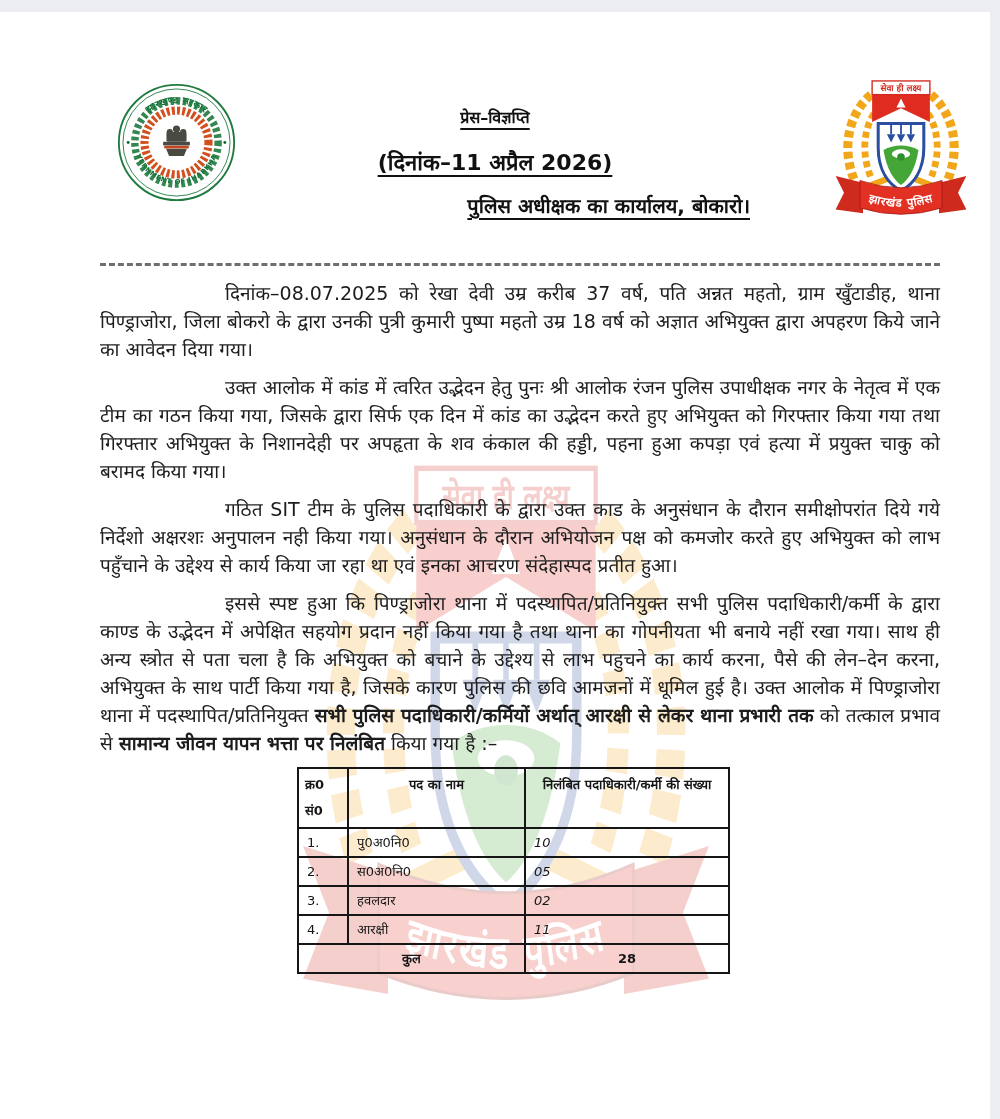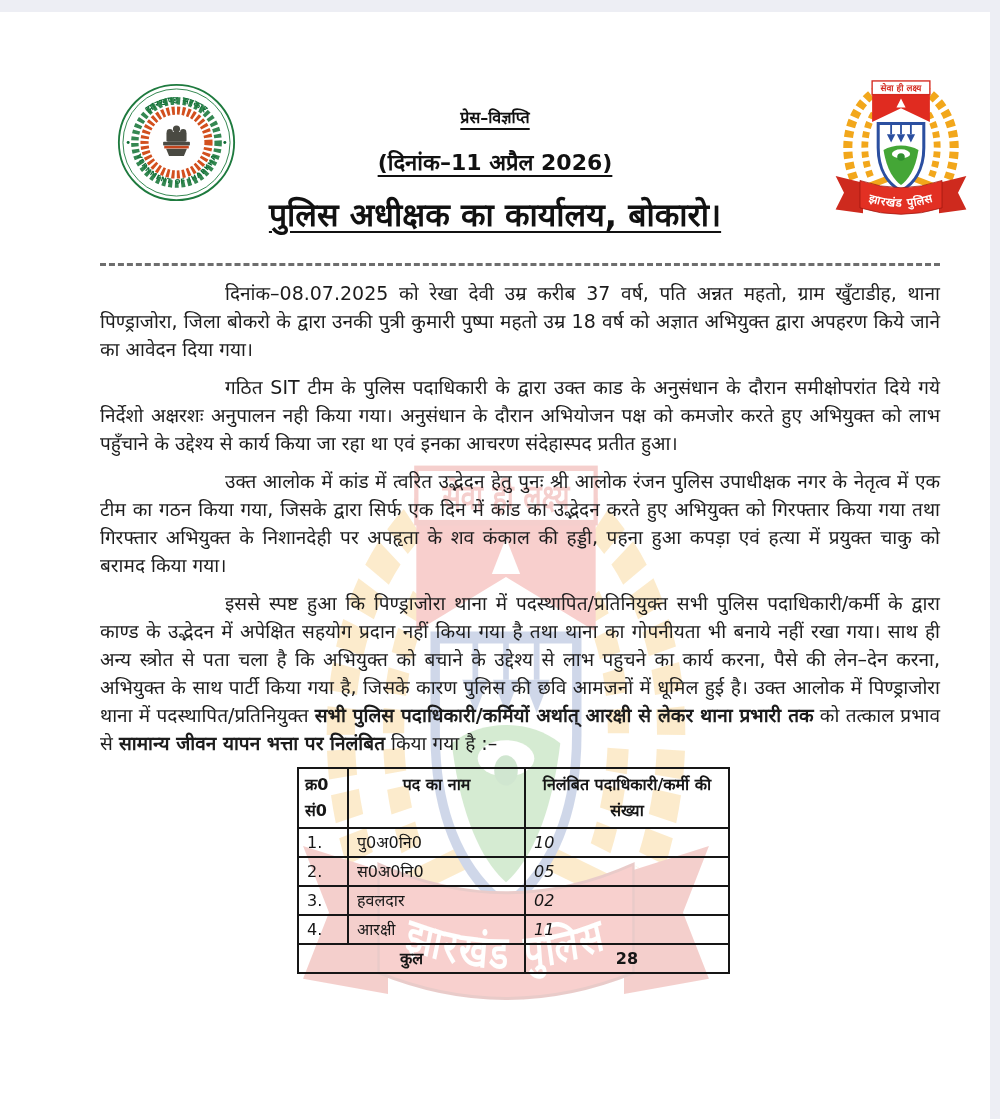--- a/index.html
+++ b/index.html
@@ -27,36 +27,36 @@
   .police-logo { position:absolute; left:825px; top:58px; width:152px; height:145px; }
   .titles { position:absolute; left:240px; right:240px; top:94px; text-align:center; color:#111; }
   .titles div {
     font-weight:bold;
     text-decoration:underline;
     text-decoration-thickness:2px;
     text-underline-offset:5px;
   }
   .t1 { font-size:16px; margin-bottom:18px; }
   .t2 { font-size:22px; margin-bottom:16px; }
-  .t3 { font-size:32px; }
+  .t3 { font-size:20px;text-align:right; }
   .content { position:relative; z-index:1; margin:0 50px 0 100px; color:#1c1c1c; }
   .dashed-separator { border-top:3px dashed #6e6e6e; height:0; margin-bottom:13px; }
   .content p {
     font-size:19px; line-height:28px;
     text-align:justify; text-indent:125px;
     margin-bottom:10px;
   }
   .suspension-table {
     border-collapse:collapse;
     margin-left:197px; margin-top:5px;
     background:transparent;
   }
   .suspension-table th, .suspension-table td {
     border:2px solid #161616;
-    font-size:16px; color:#161616;
+    font-size:13px; color:#161616;
     vertical-align:top;
   }
   .suspension-table th { font-weight:bold; line-height:26px; padding:3px 6px; text-align:center; }
   .suspension-table th.sno-h { text-align:left; }
   .suspension-table td { line-height:25px; padding:1px 8px; }
   .col-sno { width:50px; }
   .col-post { width:177px; }
   .col-count { width:204px; }
   .num { text-align:left;font-style:italic; }
   .total-row td { font-weight:bold; text-align:center; }
@@ -150,22 +150,22 @@
 
     <svg class="police-logo" viewBox="0 0 200 190">
       <use href="#policeLogoG"></use>
     </svg>
   </div>
 
   <div class="content">
     <div class="dashed-separator"></div>
 
     <p>दिनांक–08.07.2025 को रेखा देवी उम्र करीब 37 वर्ष, पति अन्नत महतो, ग्राम खुँटाडीह, थाना पिण्ड्राजोरा, जिला बोकरो के द्वारा उनकी पुत्री कुमारी पुष्पा महतो उम्र 18 वर्ष को अज्ञात अभियुक्त द्वारा अपहरण किये जाने का आवेदन दिया गया।</p>
+    <p>उक्त आलोक में कांड में त्वरित उद्भेदन हेतु पुनः श्री आलोक रंजन पुलिस उपाधीक्षक नगर के नेतृत्व में एक टीम का गठन किया गया, जिसके द्वारा सिर्फ एक दिन में कांड का उद्भेदन करते हुए अभियुक्त को गिरफ्तार किया गया तथा गिरफ्तार अभियुक्त के निशानदेही पर अपहृता के शव कंकाल की हड्डी, पहना हुआ कपड़ा एवं हत्या में प्रयुक्त चाकु को बरामद किया गया।</p>
     <p>गठित SIT टीम के पुलिस पदाधिकारी के द्वारा उक्त काड के अनुसंधान के दौरान समीक्षोपरांत दिये गये निर्देशो अक्षरशः अनुपालन नही किया गया। अनुसंधान के दौरान अभियोजन पक्ष को कमजोर करते हुए अभियुक्त को लाभ पहुँचाने के उद्देश्य से कार्य किया जा रहा था एवं इनका आचरण संदेहास्पद प्रतीत हुआ।</p>
-    <p>उक्त आलोक में कांड में त्वरित उद्भेदन हेतु पुनः श्री आलोक रंजन पुलिस उपाधीक्षक नगर के नेतृत्व में एक टीम का गठन किया गया, जिसके द्वारा सिर्फ एक दिन में कांड का उद्भेदन करते हुए अभियुक्त को गिरफ्तार किया गया तथा गिरफ्तार अभियुक्त के निशानदेही पर अपहृता के शव कंकाल की हड्डी, पहना हुआ कपड़ा एवं हत्या में प्रयुक्त चाकु को बरामद किया गया।</p>
     <p>
       <span>इससे स्पष्ट हुआ कि पिण्ड्राजोरा थाना में पदस्थापित/प्रतिनियुक्त सभी पुलिस पदाधिकारी/कर्मी के द्वारा काण्ड के उद्भेदन में अपेक्षित सहयोग प्रदान नहीं किया गया है तथा थाना का गोपनीयता भी बनाये नहीं रखा गया। साथ ही अन्य स्त्रोत से पता चला है कि अभियुक्त को बचाने के उद्देश्य से लाभ पहुचने का कार्य करना, पैसे की लेन–देन करना, अभियुक्त के साथ पार्टी किया गया है, जिसके कारण पुलिस की छवि आमजनों में धूमिल हुई है। उक्त आलोक में पिण्ड्राजोरा थाना में पदस्थापित/प्रतिनियुक्त </span><b>सभी पुलिस पदाधिकारी/कर्मियों अर्थात् आरक्षी से लेकर थाना प्रभारी तक</b><span> को तत्काल प्रभाव से </span><b>सामान्य जीवन यापन भत्ता पर निलंबित</b><span> किया गया है :–</span>
     </p>
 
     <table class="suspension-table">
       <colgroup>
         <col class="col-sno">
           <col class="col-post">
           <col class="col-count">
       </colgroup>

